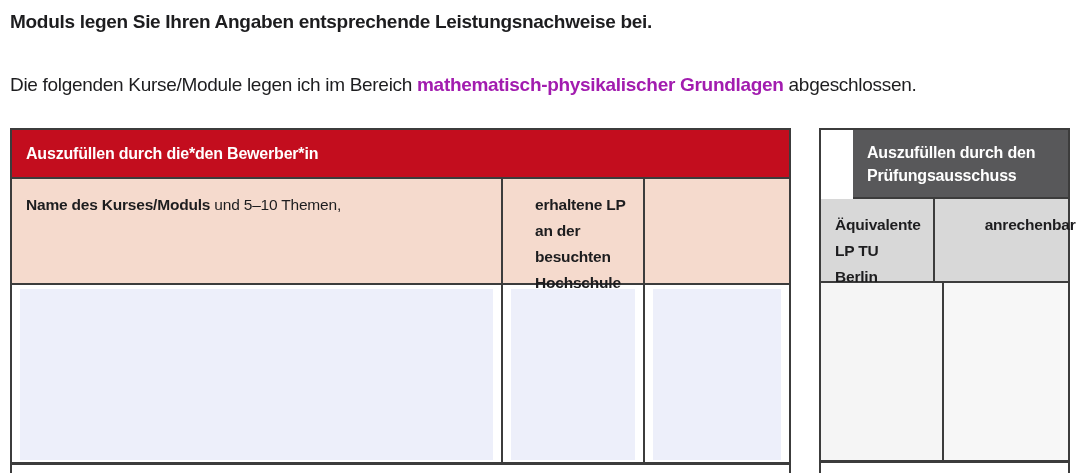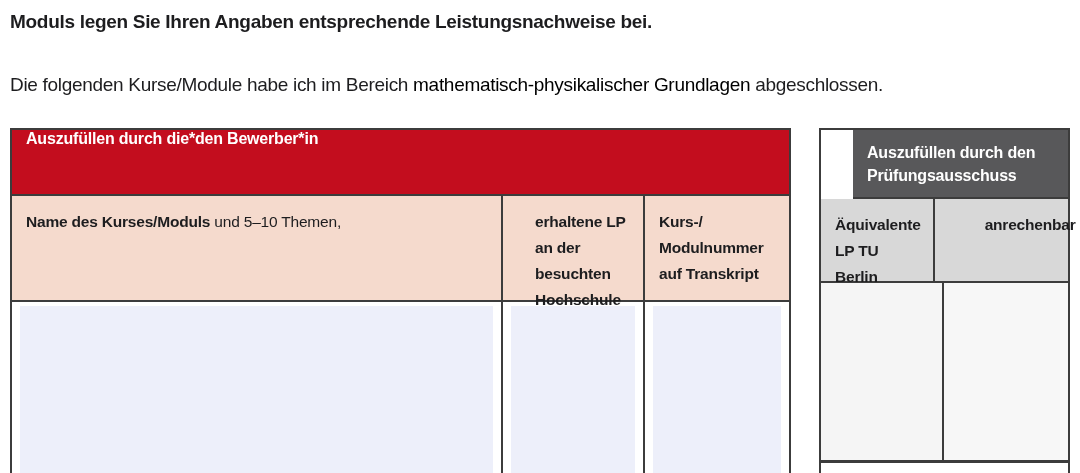--- a/index.html
+++ b/index.html
@@ -3,31 +3,31 @@
 <meta charset="utf-8">
 <style>
   * { margin:0; padding:0; box-sizing:border-box; }
   html,body { width:1080px; height:473px; overflow:hidden; background:#ffffff;
               font-family:"Liberation Sans", sans-serif; color:#1d1d1f; }
   .abs { position:absolute; }
 
   
   .intro1 { left:10px; top:11px; font-size:19px; font-weight:bold; letter-spacing:-0.3px; white-space:nowrap; }
   .intro2 { left:10px; top:74px; font-size:19px; letter-spacing:-0.3px; white-space:nowrap; }
-  .intro2 .hl { color:#000000; font-weight:normal; }
+  .intro2 .hl { color:#a21caf; font-weight:bold; }
 
   
   .tbl { border:2px solid #3c3c3c; background:#ffffff; }
   .tbl-left  { left:10px;  top:128px; width:781px; height:352px; }
   .tbl-right { left:819px; top:128px; width:251px; height:352px; }
 
   
   .band { display:flex; padding-left:14px; color:#ffffff; font-weight:bold;
           font-size:16px; letter-spacing:-0.2px; border-bottom:2px solid #3c3c3c; }
-  .band-red  { height:66px; background:#c30d1e; }
+  .band-red  { height:49px; background:#c30d1e; align-items:center; }
   .band-gray { height:69px; background:#58585a; flex-direction:column; justify-content:center;
                line-height:23px; padding-right:20px;margin-left:32px; }
 
   
   .hrow { display:flex; border-bottom:2px solid #3c3c3c; }
   .hrow-left  { height:106px; background:#f5dacd; }
   .hrow-right { height:84px;  background:#d8d8d8;gap:36px; }
   .hcell { padding:13px 12px 0 14px; font-size:15.5px; line-height:26px; letter-spacing:-0.2px; }
   .hcell b { font-weight:bold; }
   .hc1 { width:491px; border-right:2px solid #3c3c3c; }
@@ -47,32 +47,31 @@
 
   
   .cc1 { width:123px; border-right:2px solid #3c3c3c; background:#f5f5f5; }
   .cc2 { flex:1; background:#f7f7f7; }
 </style>
 </head>
 <body>
 
 <div class="abs intro1">Moduls legen Sie Ihren Angaben entsprechende Leistungsnachweise bei.</div>
 
-<p class="abs intro2"><span>Die folgenden Kurse/Module habe ich im Bereich </span><span class="hl">mathematisch-physikalischer Grundlagen</span><span> abgeschlossen.</span></p>
+<p class="abs intro2"><span>Die folgenden Kurse/Module legen ich im Bereich </span><span class="hl">mathematisch-physikalischer Grundlagen</span><span> abgeschlossen.</span></p>
 
 <div class="abs tbl tbl-left">
   <div class="band band-red">
     <span>Auszufüllen durch die*den Bewerber*in</span>
   </div>
 
   <div class="hrow hrow-left">
     <div class="hcell hc1"><b>Name des Kurses/Moduls</b> <span>und 5–10 Themen,</span><br>
     </div>
     <div class="hcell hc2">erhaltene LP an der besuchten Hochschule</div>
-    <div class="hcell hc3">Kurs-/ Modulnummer auf Transkript</div>
   </div>
 
   <div class="drow">
     <div class="dc dc1">
       <div class="field"></div>
     </div>
     <div class="dc dc2">
       <div class="field"></div>
     </div>
     <div class="dc dc3">

